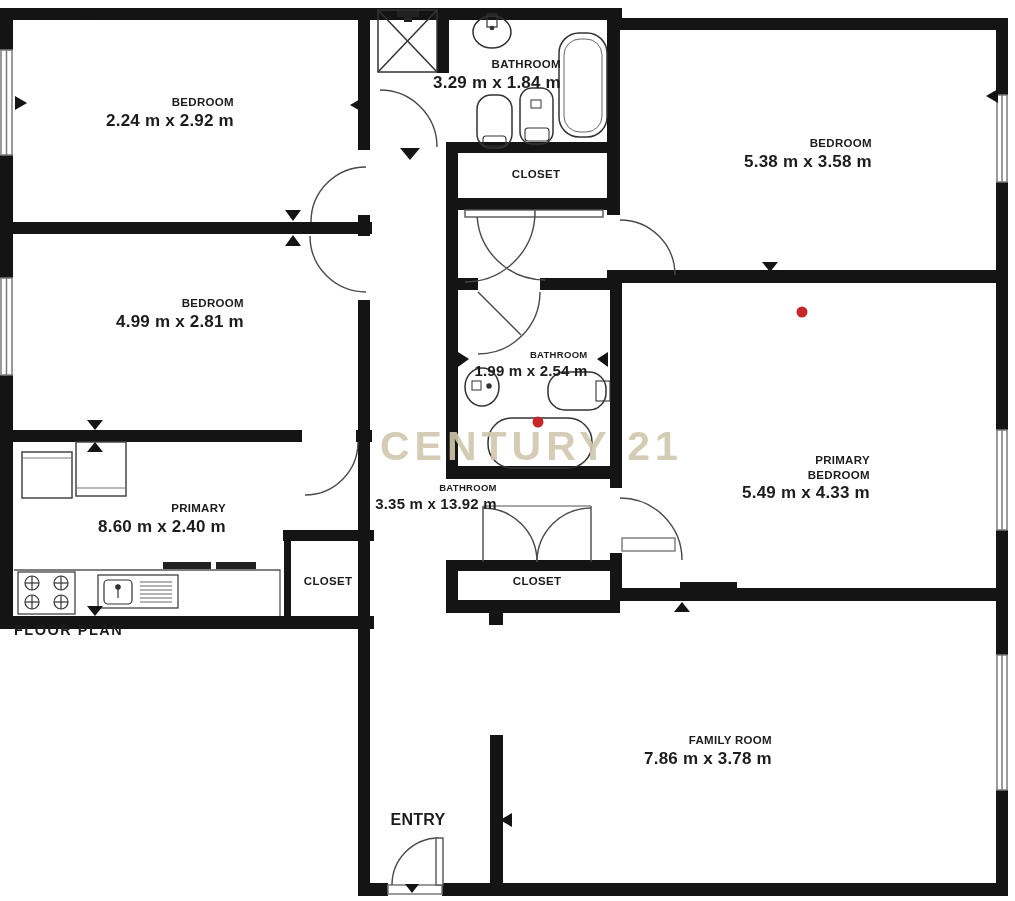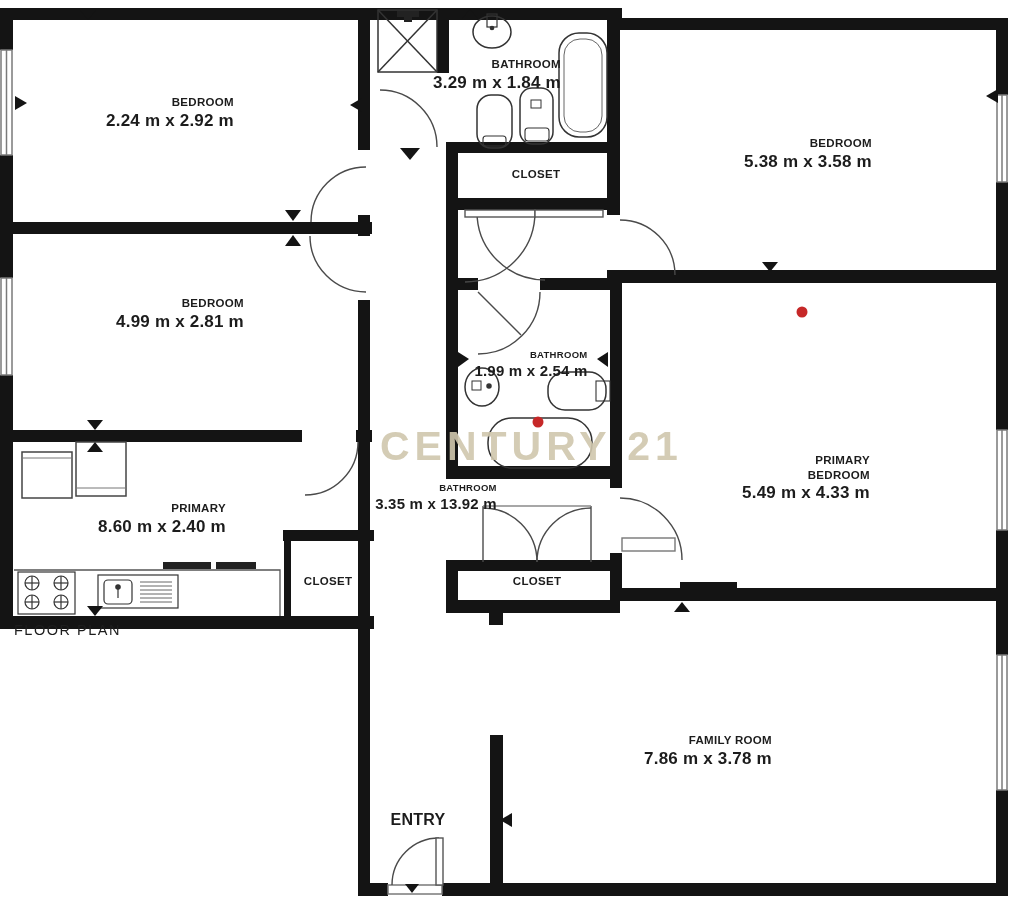--- a/index.html
+++ b/index.html
@@ -6,21 +6,21 @@
   #canvas{position:relative;width:1015px;height:901px;background:#ffffff;overflow:hidden;
           font-family:"Liberation Sans",sans-serif;}
   #linework{position:absolute;left:0;top:0;z-index:0;}
   .room-label{position:absolute;transform:translateX(-50%);text-align:right;z-index:2;
               color:#1c1c1c;white-space:nowrap;font-weight:700;font-size:11.5px;line-height:1.28;
               letter-spacing:.3px;}
   .room-label .dims{font-weight:600;font-size:17px;letter-spacing:.2px;}
   .room-label.sm{font-size:9.5px;}
   .room-label.sm .dims{font-size:15px;}
   #floor-plan-title{position:absolute;left:14px;top:622px;z-index:2;color:#1d1d1d;
-              font-weight:400;font-size:14.5px;letter-spacing:1.5px;}
+              font-weight:700;font-size:14.5px;letter-spacing:1.5px;}
   #watermark{position:absolute;left:380px;top:423px;z-index:3;color:#d0c7ad;opacity:.9;
               font-weight:700;font-size:41px;letter-spacing:5px;white-space:nowrap;}
 </style>
 </head>
 <body>
 
 <div id="canvas">
 
   <svg id="linework" width="1015" height="901" viewBox="0 0 1015 901" xmlns="http://www.w3.org/2000/svg">
 

